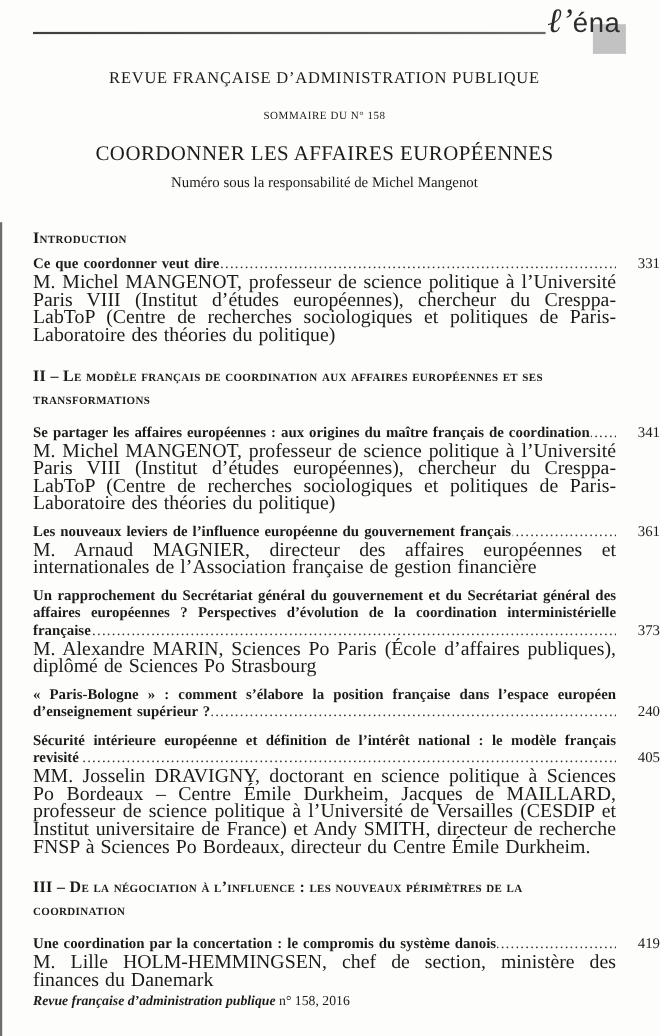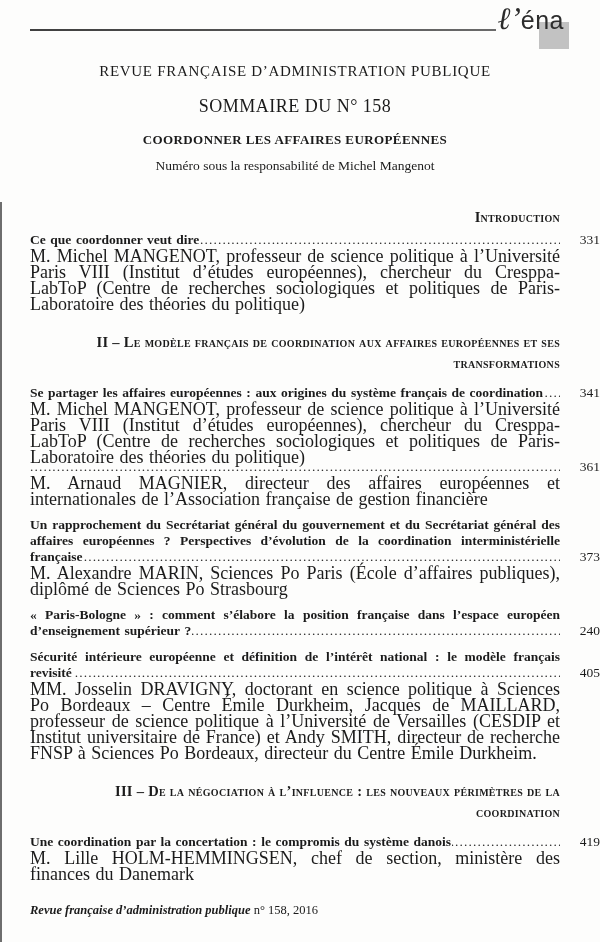--- a/index.html
+++ b/index.html
@@ -43,30 +43,30 @@
   }
   .logo-name{
     position:relative;z-index:1;
     font-family:"Liberation Sans", sans-serif;
     font-size:25px;line-height:34px;letter-spacing:.5px;color:#2d2d2d;
   }
   
   .content{padding:62px 40px 0 30px;}
   .center{text-align:center;}
   h1.journal{margin:0;font-size:15px;font-weight:normal;letter-spacing:.7px;line-height:18px;}
-  h2.issue{margin:17px 0 0;font-size:18px;font-weight:normal;letter-spacing:.5px;line-height:18px;}
-  h3.dossier{margin:16px 0 0;font-size:13px;font-weight:bold;letter-spacing:.4px;line-height:18px;}
+  h2.issue{margin:17px 0 0;font-size:10px;font-weight:normal;letter-spacing:.5px;line-height:18px;}
+  h3.dossier{margin:16px 0 0;font-size:19px;font-weight:normal;letter-spacing:.4px;line-height:18px;}
   p.editor{margin:9px 0 0;font-size:13.5px;line-height:16px;}
   
   .kicker{
     margin:20px 0 0;
     font-variant:small-caps;
     font-weight:bold;
     font-size:14.5px;line-height:21px;letter-spacing:.3px;
-    text-align:right;
+    text-align:left;
   }
   .kicker.first{margin-top:33px;}
   
   .toc-entry{margin-top:10px;}
   .toc-entry.tight{margin-top:4px;}
   .toc-entry.loose{margin-top:11px;}
   .title-line{
     position:relative;
     font-weight:bold;font-size:13.5px;line-height:16px;
     text-align:justify;word-spacing:1.2px;
@@ -122,29 +122,30 @@
         <p class="entry-desc">M. Michel MANGENOT, professeur de science politique à l’Université Paris VIII (Institut d’études européennes), chercheur du Cresppa-LabToP (Centre de recherches sociologiques et politiques de Paris-Laboratoire des théories du politique)</p>
       </div>
     </section>
 
     <section>
       <h4 class="kicker">II – Le modèle français de coordination aux affaires européennes et ses transformations</h4>
 
       <div class="toc-entry loose">
         <div class="title-line">
           <span class="dotfill"></span>
-          <span class="entry-title">Se partager les affaires européennes : aux origines du système français de coordination</span>
+          <span class="entry-title">Se partager les affaires européennes : aux origines du maître français de coordination</span>
           <span class="entry-page">341</span>
         </div>
         <p class="entry-desc">M. Michel MANGENOT, professeur de science politique à l’Université Paris VIII (Institut d’études européennes), chercheur du Cresppa-LabToP (Centre de recherches sociologiques et politiques de Paris-Laboratoire des théories du politique)</p>
       </div>
 
       <div class="toc-entry">
         <div class="title-line">
           <span class="dotfill"></span>
+          <span class="entry-title">Les nouveaux leviers de l’influence européenne du gouvernement français</span>
           <span class="entry-page">361</span>
         </div>
         <p class="entry-desc">M. Arnaud MAGNIER, directeur des affaires européennes et internationales de l’Association française de gestion financière</p>
       </div>
 
       <div class="toc-entry">
         <div class="title-line">
           <span class="dotfill"></span>
           <span class="entry-title">Un rapprochement du Secrétariat général du gouvernement et du Secrétariat général des affaires européennes ? Perspectives d’évolution de la coordination interministérielle française</span>
           <span class="entry-page">373</span>

